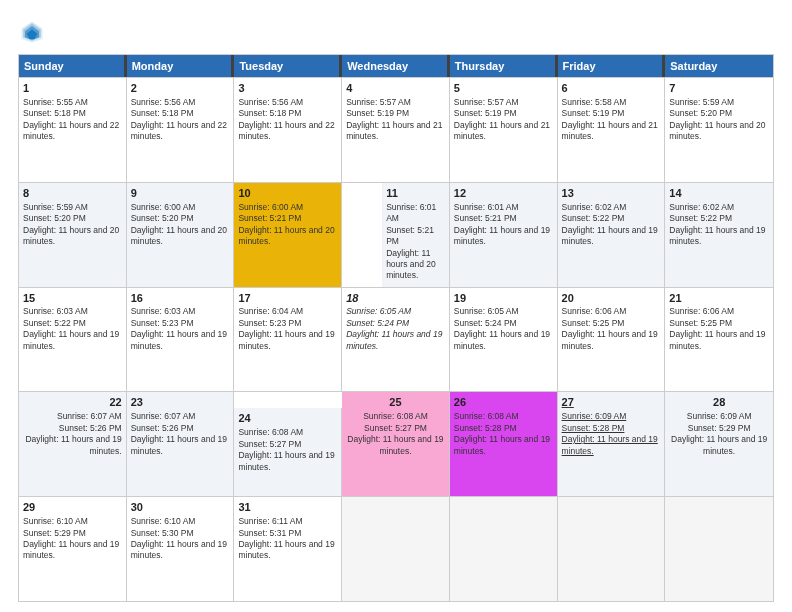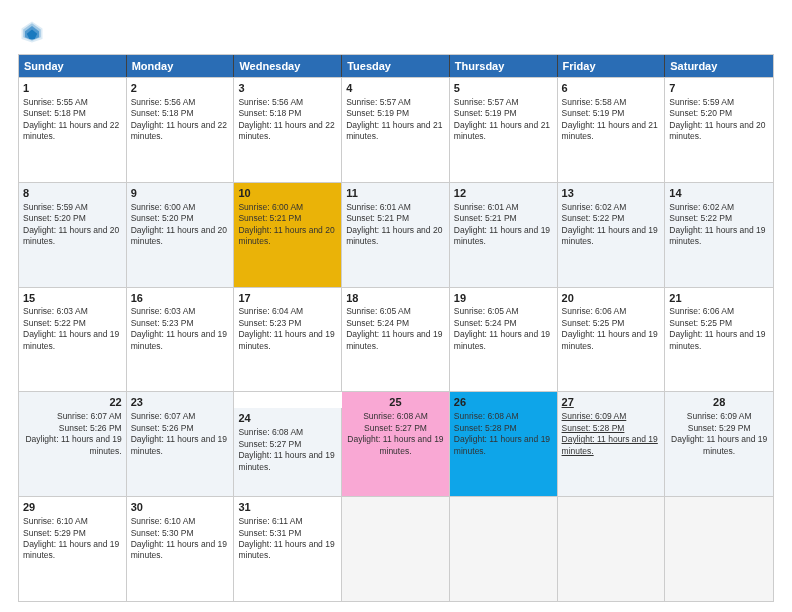--- a/index.html
+++ b/index.html
@@ -64,21 +64,21 @@
       display: grid;
       grid-template-columns: repeat(7, 1fr);
       background: #2a6db5;
     }
     .cal-header-cell {
       color: #fff;
       font-size: 11px;
       font-weight: bold;
       padding: 5px 5px;
       text-align: left;
-      border-right: 1px solid #404040;
+      border-right: 3px solid #404040;
     }
     .cal-header-cell:last-child { border-right: none; }
     .cal-body {
       flex: 1;
       display: flex;
       flex-direction: column;
     }
     .cal-week {
       display: grid;
       grid-template-columns: repeat(7, 1fr);
@@ -126,60 +126,60 @@
     <div class="title-block">
       <h1></h1>
       <h2></h2>
     </div>
   </div>
 
   <div class="calendar">
     <div class="cal-header-row">
     <div class="cal-header-cell">Sunday</div>
         <div class="cal-header-cell">Monday</div>
+        <div class="cal-header-cell">Tuesday</div>
         <div class="cal-header-cell">Wednesday</div>
-        <div class="cal-header-cell">Tuesday</div>
         <div class="cal-header-cell">Thursday</div>
         <div class="cal-header-cell">Friday</div>
         <div class="cal-header-cell">Saturday</div>
       </div>
     <div class="cal-body">
     <div class="cal-week">
           <div class="cal-cell" style="background: rgb(255, 255, 255);"><span class="day-num">1</span><span>Sunrise: 5:55 AM<br>Sunset: 5:18 PM<br>Daylight: 11 hours and 22 minutes.</span></div>
           <div class="cal-cell" style="background: rgb(255, 255, 255);"><span class="day-num">2</span><span>Sunrise: 5:56 AM<br>Sunset: 5:18 PM<br>Daylight: 11 hours and 22 minutes.</span></div>
           <div class="cal-cell" style="background: rgb(255, 255, 255);"><span class="day-num">3</span><span>Sunrise: 5:56 AM<br>Sunset: 5:18 PM<br>Daylight: 11 hours and 22 minutes.</span></div>
           <div class="cal-cell" style="background: rgb(255, 255, 255);"><span class="day-num">4</span><span>Sunrise: 5:57 AM<br>Sunset: 5:19 PM<br>Daylight: 11 hours and 21 minutes.</span></div>
           <div class="cal-cell" style="background: rgb(255, 255, 255);"><span class="day-num">5</span><span>Sunrise: 5:57 AM<br>Sunset: 5:19 PM<br>Daylight: 11 hours and 21 minutes.</span></div>
           <div class="cal-cell" style="background: rgb(255, 255, 255);"><span class="day-num">6</span><span>Sunrise: 5:58 AM<br>Sunset: 5:19 PM<br>Daylight: 11 hours and 21 minutes.</span></div>
           <div class="cal-cell" style="background: rgb(255, 255, 255);"><span class="day-num">7</span><span>Sunrise: 5:59 AM<br>Sunset: 5:20 PM<br>Daylight: 11 hours and 20 minutes.</span></div>
         </div>
         <div class="cal-week">
           <div class="cal-cell" style="background: rgb(240, 244, 248);"><span class="day-num">8</span><span>Sunrise: 5:59 AM<br>Sunset: 5:20 PM<br>Daylight: 11 hours and 20 minutes.</span></div>
           <div class="cal-cell" style="background: rgb(240, 244, 248);"><span class="day-num">9</span><span>Sunrise: 6:00 AM<br>Sunset: 5:20 PM<br>Daylight: 11 hours and 20 minutes.</span></div>
           <div class="cal-cell" style="background: #eab308;"><span class="day-num">10</span><span>Sunrise: 6:00 AM<br>Sunset: 5:21 PM<br>Daylight: 11 hours and 20 minutes.</span></div>
-          <div class="cal-cell" style="background: rgb(240, 244, 248);"><span class="day-num">11</span><span>Sunrise: 6:01 AM<br>Sunset: 5:21 PM<br>Daylight: 11 hours and 20 minutes.</span></div>
+          <div class="cal-cell" style="background: rgb(240, 244, 248); margin-left: 40px;"><span class="day-num">11</span><span>Sunrise: 6:01 AM<br>Sunset: 5:21 PM<br>Daylight: 11 hours and 20 minutes.</span></div>
           <div class="cal-cell" style="background: rgb(240, 244, 248);"><span class="day-num">12</span><span>Sunrise: 6:01 AM<br>Sunset: 5:21 PM<br>Daylight: 11 hours and 19 minutes.</span></div>
           <div class="cal-cell" style="background: rgb(240, 244, 248);"><span class="day-num">13</span><span>Sunrise: 6:02 AM<br>Sunset: 5:22 PM<br>Daylight: 11 hours and 19 minutes.</span></div>
           <div class="cal-cell" style="background: rgb(240, 244, 248);"><span class="day-num">14</span><span>Sunrise: 6:02 AM<br>Sunset: 5:22 PM<br>Daylight: 11 hours and 19 minutes.</span></div>
         </div>
         <div class="cal-week">
           <div class="cal-cell" style="background: rgb(255, 255, 255);"><span class="day-num">15</span><span>Sunrise: 6:03 AM<br>Sunset: 5:22 PM<br>Daylight: 11 hours and 19 minutes.</span></div>
           <div class="cal-cell" style="background: rgb(255, 255, 255);"><span class="day-num">16</span><span>Sunrise: 6:03 AM<br>Sunset: 5:23 PM<br>Daylight: 11 hours and 19 minutes.</span></div>
           <div class="cal-cell" style="background: rgb(255, 255, 255);"><span class="day-num">17</span><span>Sunrise: 6:04 AM<br>Sunset: 5:23 PM<br>Daylight: 11 hours and 19 minutes.</span></div>
-          <div class="cal-cell" style="background: rgb(255, 255, 255);"><span class="day-num">18</span><span>Sunrise: 6:05 AM<br>Sunset: 5:24 PM<br>Daylight: 11 hours and 19 minutes.</span></div>
+          <div class="cal-cell" style="background: rgb(255, 255, 255); font-style: italic;"><span class="day-num">18</span><span>Sunrise: 6:05 AM<br>Sunset: 5:24 PM<br>Daylight: 11 hours and 19 minutes.</span></div>
           <div class="cal-cell" style="background: rgb(255, 255, 255);"><span class="day-num">19</span><span>Sunrise: 6:05 AM<br>Sunset: 5:24 PM<br>Daylight: 11 hours and 19 minutes.</span></div>
           <div class="cal-cell" style="background: rgb(255, 255, 255);"><span class="day-num">20</span><span>Sunrise: 6:06 AM<br>Sunset: 5:25 PM<br>Daylight: 11 hours and 19 minutes.</span></div>
           <div class="cal-cell" style="background: rgb(255, 255, 255);"><span class="day-num">21</span><span>Sunrise: 6:06 AM<br>Sunset: 5:25 PM<br>Daylight: 11 hours and 19 minutes.</span></div>
         </div>
         <div class="cal-week">
           <div class="cal-cell" style="background: rgb(240, 244, 248); text-align: right;"><span class="day-num">22</span><span>Sunrise: 6:07 AM<br>Sunset: 5:26 PM<br>Daylight: 11 hours and 19 minutes.</span></div>
           <div class="cal-cell" style="background: rgb(240, 244, 248);"><span class="day-num">23</span><span>Sunrise: 6:07 AM<br>Sunset: 5:26 PM<br>Daylight: 11 hours and 19 minutes.</span></div>
           <div class="cal-cell" style="background: rgb(240, 244, 248); margin-top: 16px;"><span class="day-num">24</span><span>Sunrise: 6:08 AM<br>Sunset: 5:27 PM<br>Daylight: 11 hours and 19 minutes.</span></div>
           <div class="cal-cell" style="background: #f9a8d4; text-align: center;"><span class="day-num">25</span><span>Sunrise: 6:08 AM<br>Sunset: 5:27 PM<br>Daylight: 11 hours and 19 minutes.</span></div>
-          <div class="cal-cell" style="background: #0ea5e9;"><span class="day-num">26</span><span>Sunrise: 6:08 AM<br>Sunset: 5:28 PM<br>Daylight: 11 hours and 19 minutes.</span></div>
+          <div class="cal-cell" style="background: #d946ef;"><span class="day-num">26</span><span>Sunrise: 6:08 AM<br>Sunset: 5:28 PM<br>Daylight: 11 hours and 19 minutes.</span></div>
           <div class="cal-cell" style="background: rgb(240, 244, 248); text-decoration: underline;"><span class="day-num">27</span><span>Sunrise: 6:09 AM<br>Sunset: 5:28 PM<br>Daylight: 11 hours and 19 minutes.</span></div>
           <div class="cal-cell" style="background: rgb(240, 244, 248); text-align: center;"><span class="day-num">28</span><span>Sunrise: 6:09 AM<br>Sunset: 5:29 PM<br>Daylight: 11 hours and 19 minutes.</span></div>
         </div>
         <div class="cal-week">
           <div class="cal-cell" style="background: rgb(255, 255, 255);"><span class="day-num">29</span><span>Sunrise: 6:10 AM<br>Sunset: 5:29 PM<br>Daylight: 11 hours and 19 minutes.</span></div>
           <div class="cal-cell" style="background: rgb(255, 255, 255);"><span class="day-num">30</span><span>Sunrise: 6:10 AM<br>Sunset: 5:30 PM<br>Daylight: 11 hours and 19 minutes.</span></div>
           <div class="cal-cell" style="background: rgb(255, 255, 255);"><span class="day-num">31</span><span>Sunrise: 6:11 AM<br>Sunset: 5:31 PM<br>Daylight: 11 hours and 19 minutes.</span></div>
           <div class="cal-cell empty"></div>
           <div class="cal-cell empty"></div>
           <div class="cal-cell empty"></div>

